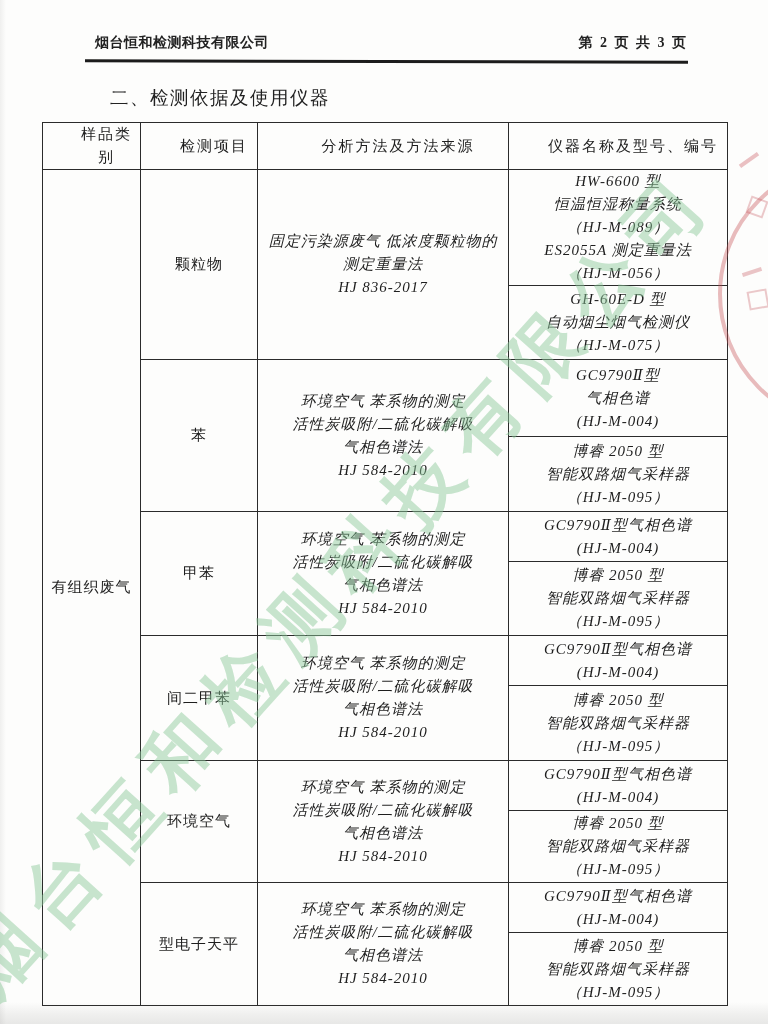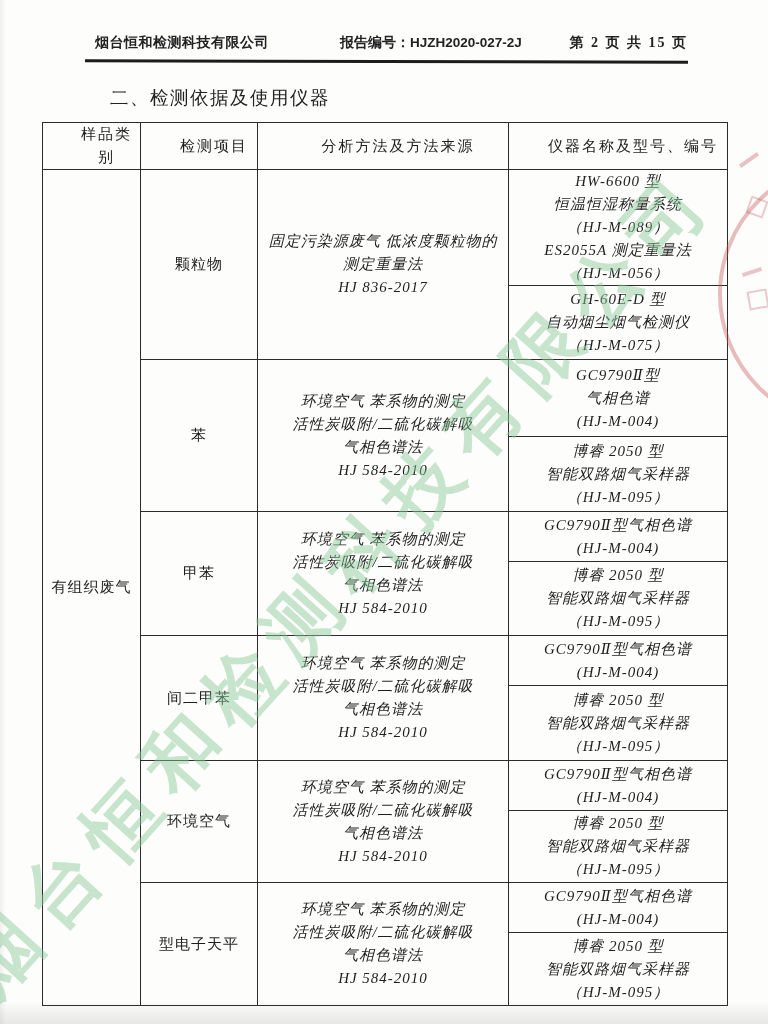--- a/index.html
+++ b/index.html
@@ -60,22 +60,21 @@
   .stamp .m3{position:absolute;right:6px;top:130px;width:20px;height:4px;background:rgba(197,78,85,0.32);transform:rotate(-18deg);}
   .stamp .m4{position:absolute;right:0px;top:150px;width:16px;height:15px;border:2.5px solid rgba(197,78,85,0.30);transform:rotate(-10deg);}
 </style>
 </head>
 <body>
 
 <div class="page">
 
   <div class="hdr">
     <span class="company">烟台恒和检测科技有限公司</span>
-    <span class="report"><span>报告编号：</span><span class="val">HJZH2020-027-2J</span></span>
-    <span class="pageinfo">第 2 页 共 15 页</span>
+    <span class="pageinfo">第 2 页 共 3 页</span>
   </div>
   <div class="hdr-rule"></div>
 
   <div class="sec-title">二、检测依据及使用仪器</div>
 
   <table class="rpt">
     <colgroup>
       <col style="width:98px">
         <col style="width:117px">
         <col style="width:251px">

